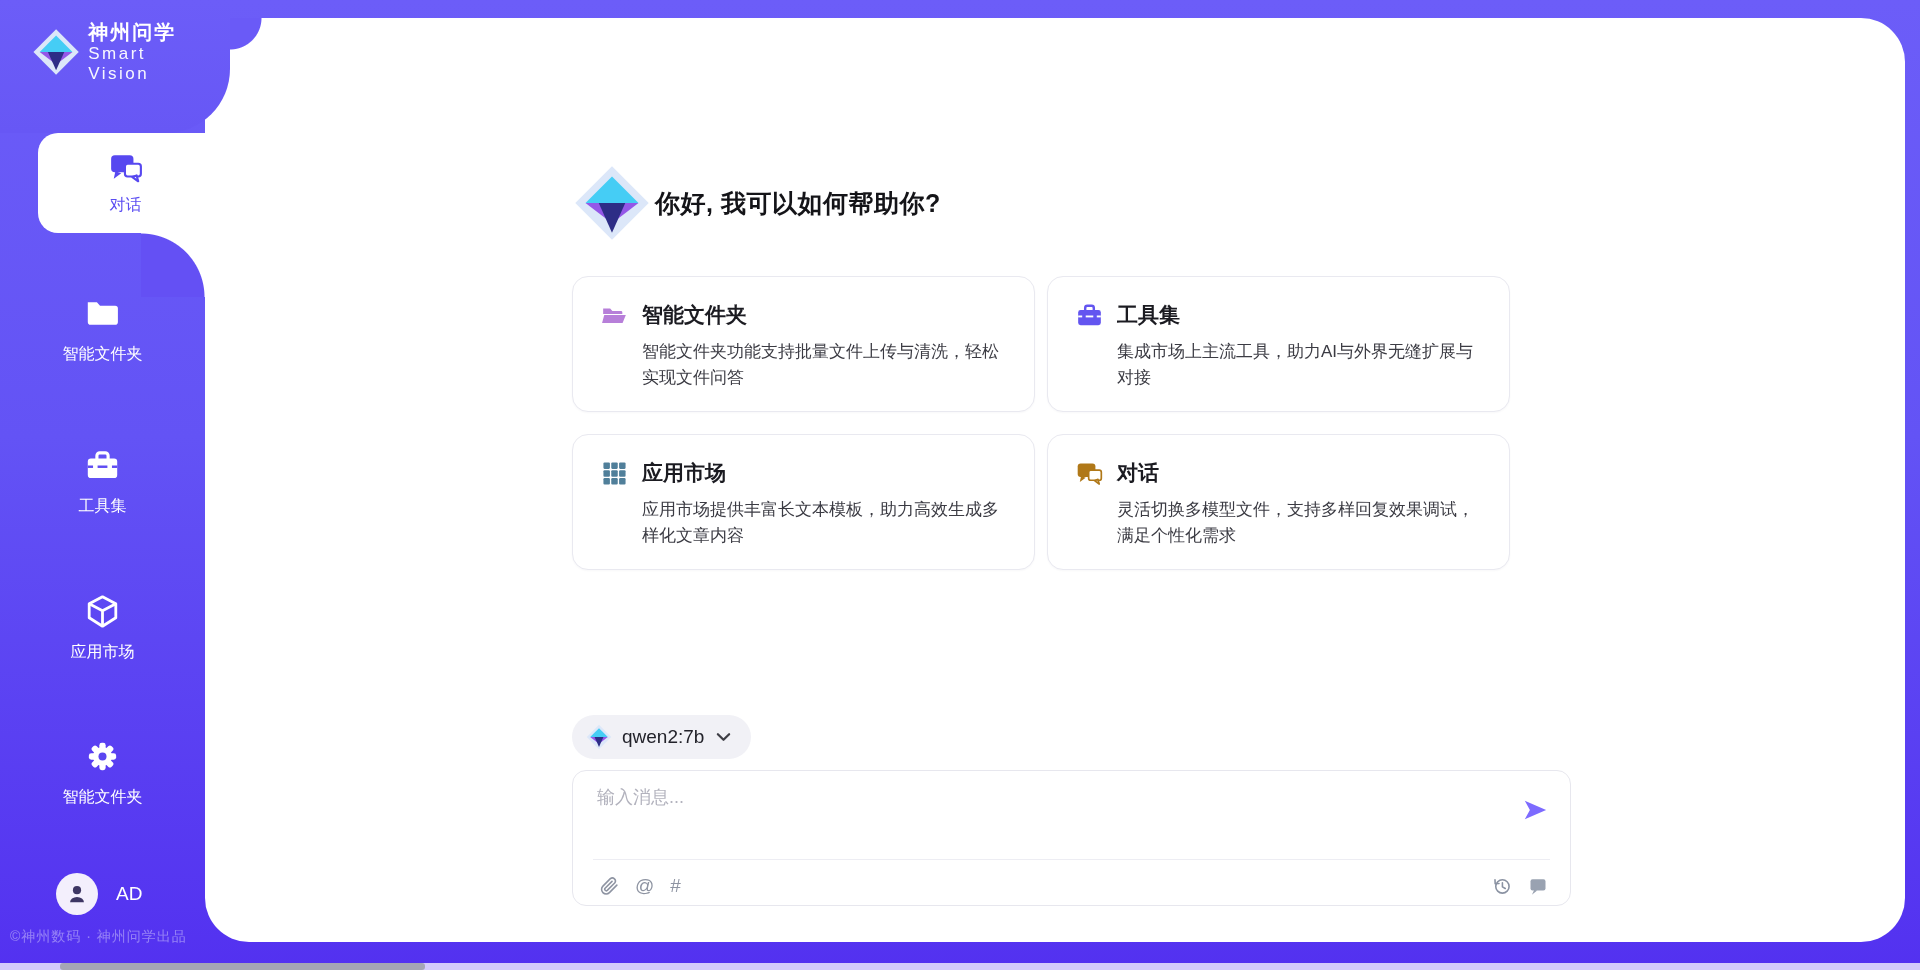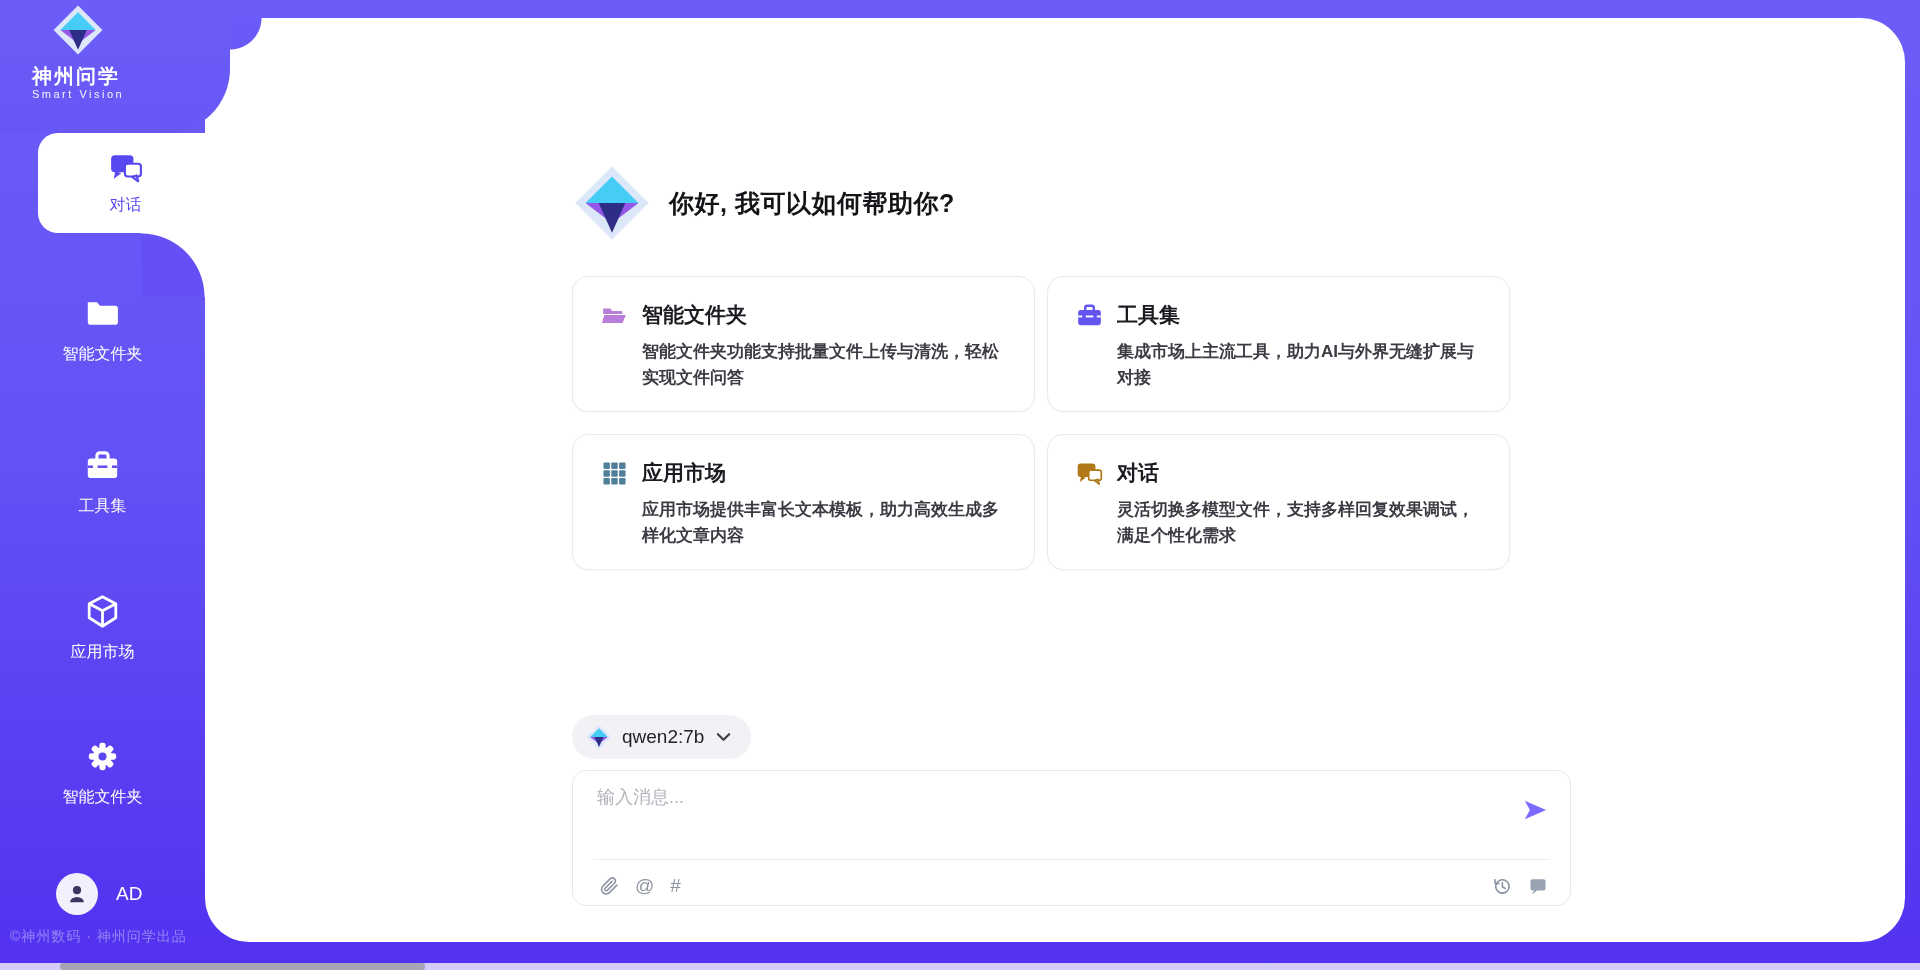--- a/index.html
+++ b/index.html
@@ -19,56 +19,56 @@
   .fillet-top { position:absolute; left:230px; top:18px; width:32px; height:32px;
     background:radial-gradient(circle 32px at 0 0,#6a5af7 0,#6a5af7 31px,#fff 32px); z-index:2; }
   .nav-tab { position:absolute; left:38px; top:133px; width:175px; height:100px;
     background:#fff; border-radius:20px 0 0 20px; z-index:2;
     display:flex; flex-direction:column; align-items:center; justify-content:center;
     gap:10px; cursor:pointer; }
   .flare-bottom { position:absolute; left:141px; top:233px; width:64px; height:64px;
     background:radial-gradient(circle 64px at 0 100%,#6450f4 0,#6450f4 63px,#fff 64px); z-index:2; }
 
   .side { position:absolute; left:0; top:0; width:205px; height:100%; z-index:3; color:#fff; }
-  .brand { position:absolute; left:32px; top:4px; display:flex; align-items:center; gap:8px;flex-direction:column; }
+  .brand { position:absolute; left:32px; top:20px; display:flex; align-items:center; gap:8px; }
   .brand .dmd { width:52px; height:52px; }
   .brand-name { font-size:20px; font-weight:bold; letter-spacing:2px; line-height:24px; }
-  .brand-sub { font-size:11px; letter-spacing:2.5px; opacity:.95; }
+  .brand-sub { font-size:17px; letter-spacing:2.5px; opacity:.95; }
 
   .nav-item { position:absolute; left:0; width:205px; display:flex; flex-direction:column;
     align-items:center; gap:13px; cursor:pointer; color:#fff; }
   .nav-item .nic { width:35px; height:35px; color:#fff; }
   .nav-label { font-size:16px; }
   .nav-tab .nic { width:34px; height:34px; color:#5748f0; }
   .nav-tab .nav-label { color:#5b4df2; font-weight:500; }
 
   .user-row { position:absolute; left:56px; top:873px; display:flex; align-items:center;
     gap:18px; cursor:pointer; }
   .avatar { width:42px; height:42px; border-radius:50%; background:#f3effc;
     display:flex; align-items:center; justify-content:center; }
   .avatar svg { width:24px; height:24px; color:#3d3663; }
   .user-name { font-size:19px; }
   .copyright { position:absolute; left:10px; top:928px; font-size:14px;
     color:rgba(255,255,255,.38); letter-spacing:1px; white-space:nowrap; }
 
   
   .content { position:absolute; left:205px; top:18px; width:1700px; height:924px; z-index:4; }
   .hero { position:absolute; left:368px; top:146px; height:78px;
-    display:flex; align-items:center; gap:18px; }
+    display:flex; align-items:center; gap:4px; }
   .hero .dmd { width:78px; height:78px; }
   .hero-text { font-size:25px; font-weight:bold; color:#141418; letter-spacing:.5px; }
 
   .cards { position:absolute; left:367px; top:258px; width:938px;
     display:grid; grid-template-columns:463px 463px; column-gap:12px; row-gap:22px; }
   .card { min-height:128px; background:#fff; border:1px solid #e9e9f0; border-radius:16px;
     padding:24px 28px 20px 28px; cursor:pointer; box-shadow:0 1px 2px rgba(20,20,60,.03); }
   .card-head { display:flex; align-items:center; gap:14px; }
   .card-head svg { width:27px; height:27px; flex:0 0 27px; }
   .card-title { font-size:21px; font-weight:bold; color:#1b1b21; }
-  .card-desc { margin:10px 0 0 41px; font-size:17px; line-height:26px; color:#3b3b43;font-weight:bold; }
+  .card-desc { margin:10px 0 0 41px; font-size:17px; line-height:26px; color:#3b3b43; }
   .c-folder { color:#b77fd9; } .c-tool { color:#6355f0; --tb-bg:#fff; }
   .c-grid { color:#507f9a; } .c-chat { color:#b07818; }
 
   .model-pill { position:absolute; left:367px; top:697px; height:44px;
     display:inline-flex; align-items:center; gap:10px; padding:0 20px 0 14px;
     background:#f1f1f6; border-radius:22px; cursor:pointer; }
   .model-pill .dmd { width:26px; height:26px; }
   .model-name { font-size:19px; color:#23232b; }
   .model-pill .chev { width:15px; height:10px; color:#3f3f46; margin-left:2px; }
 

